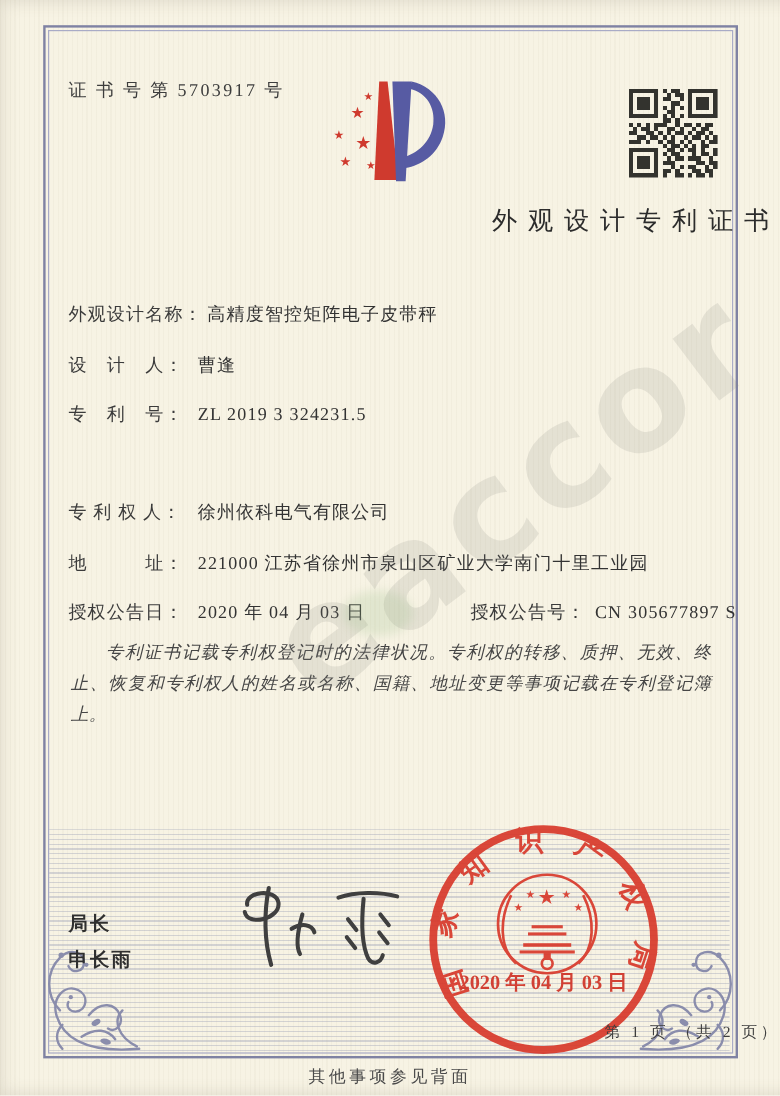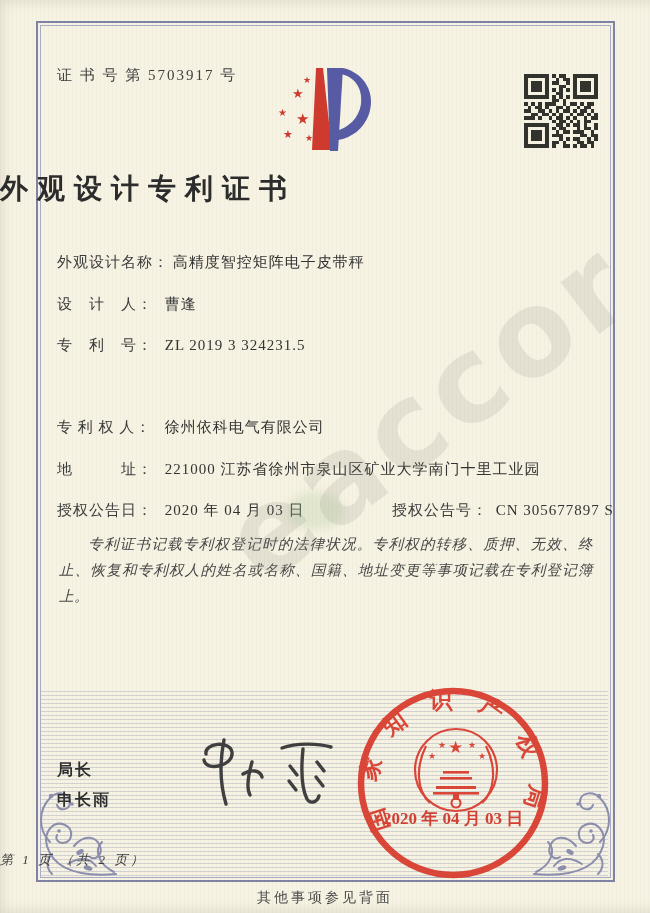--- a/index.html
+++ b/index.html
@@ -15,43 +15,43 @@
   .frame-inner{position:absolute;inset:2px;border:1px solid #a9abc6;}
   .lined-panel{
     position:absolute;left:41px;top:691px;width:567px;height:185px;
     background:repeating-linear-gradient(180deg, rgba(150,155,180,0.38) 0 1px, rgba(0,0,0,0) 1px 4px);
   }
   .cert-no{position:absolute;left:57px;top:66px;font-size:15px;color:#3d3d3d;letter-spacing:2px;}
   .logo{position:absolute;left:276px;top:58px;width:122px;height:110px;}
   .qr{position:absolute;left:524px;top:74px;width:74px;height:74px;}
   .qr svg{width:100%;height:100%;}
   .title{
-    position:absolute;left:0;top:170px;width:650px;text-align:left;
-    font-size:28px;font-weight:bold;color:#2c2c2c;letter-spacing:9px;
+    position:absolute;left:0;top:170px;width:650px;text-align:right;
+    font-size:21px;font-weight:normal;color:#2c2c2c;letter-spacing:9px;
   }
   .row{position:absolute;left:57px;width:540px;font-size:15px;color:#3b3b3b;white-space:nowrap;}
   .row .lbl{display:inline-block;min-width:104px;letter-spacing:1px;}
   .row .val{letter-spacing:1px;color:#333;}
   .row2{position:absolute;left:335px;top:0;}
   .paras{position:absolute;left:59px;top:531px;width:534px;}
   .paras p{
     margin:0;text-indent:2em;font-size:14.6px;line-height:26px;color:#464646;
     text-align:justify;font-style:italic;letter-spacing:0.4px;
   }
   .sig-block{position:absolute;left:57px;top:760px;font-family:"Liberation Sans","DejaVu Sans",sans-serif;color:#2f2f2f;font-weight:bold;}
   .sig-block .t{font-size:16px;letter-spacing:2px;}
   .sig-block .n{font-size:16px;letter-spacing:2px;margin-top:9px;}
   .signature{position:absolute;left:190px;top:732px;width:165px;height:90px;}
   .seal{position:absolute;left:355px;top:685px;width:200px;height:200px;opacity:0.92;}
   .flourish{position:absolute;width:92px;height:97px;}
   .flourish.bl{left:28px;top:784px;}
   .flourish.br{left:530px;top:784px;transform:scaleX(-1);}
   .page-footer{
-    position:absolute;left:0;top:851px;width:650px;text-align:left;
-    font-size:13px;color:#3d3d3d;letter-spacing:3px;font-style:italic;
+    position:absolute;left:0;top:851px;width:650px;text-align:right;
+    font-size:13px;color:#3d3d3d;letter-spacing:3px;
   }
   .back-note{
     position:absolute;left:0;top:889px;width:650px;text-align:center;
     font-size:14px;color:#4a4a4a;letter-spacing:3px;
   }
   .watermark{
     position:absolute;left:175px;top:340px;width:520px;height:160px;
     transform:rotate(-37deg);transform-origin:center;
     font-family:"DejaVu Sans",sans-serif;font-weight:bold;
     font-size:118px;color:rgba(135,135,128,0.17);letter-spacing:6px;

